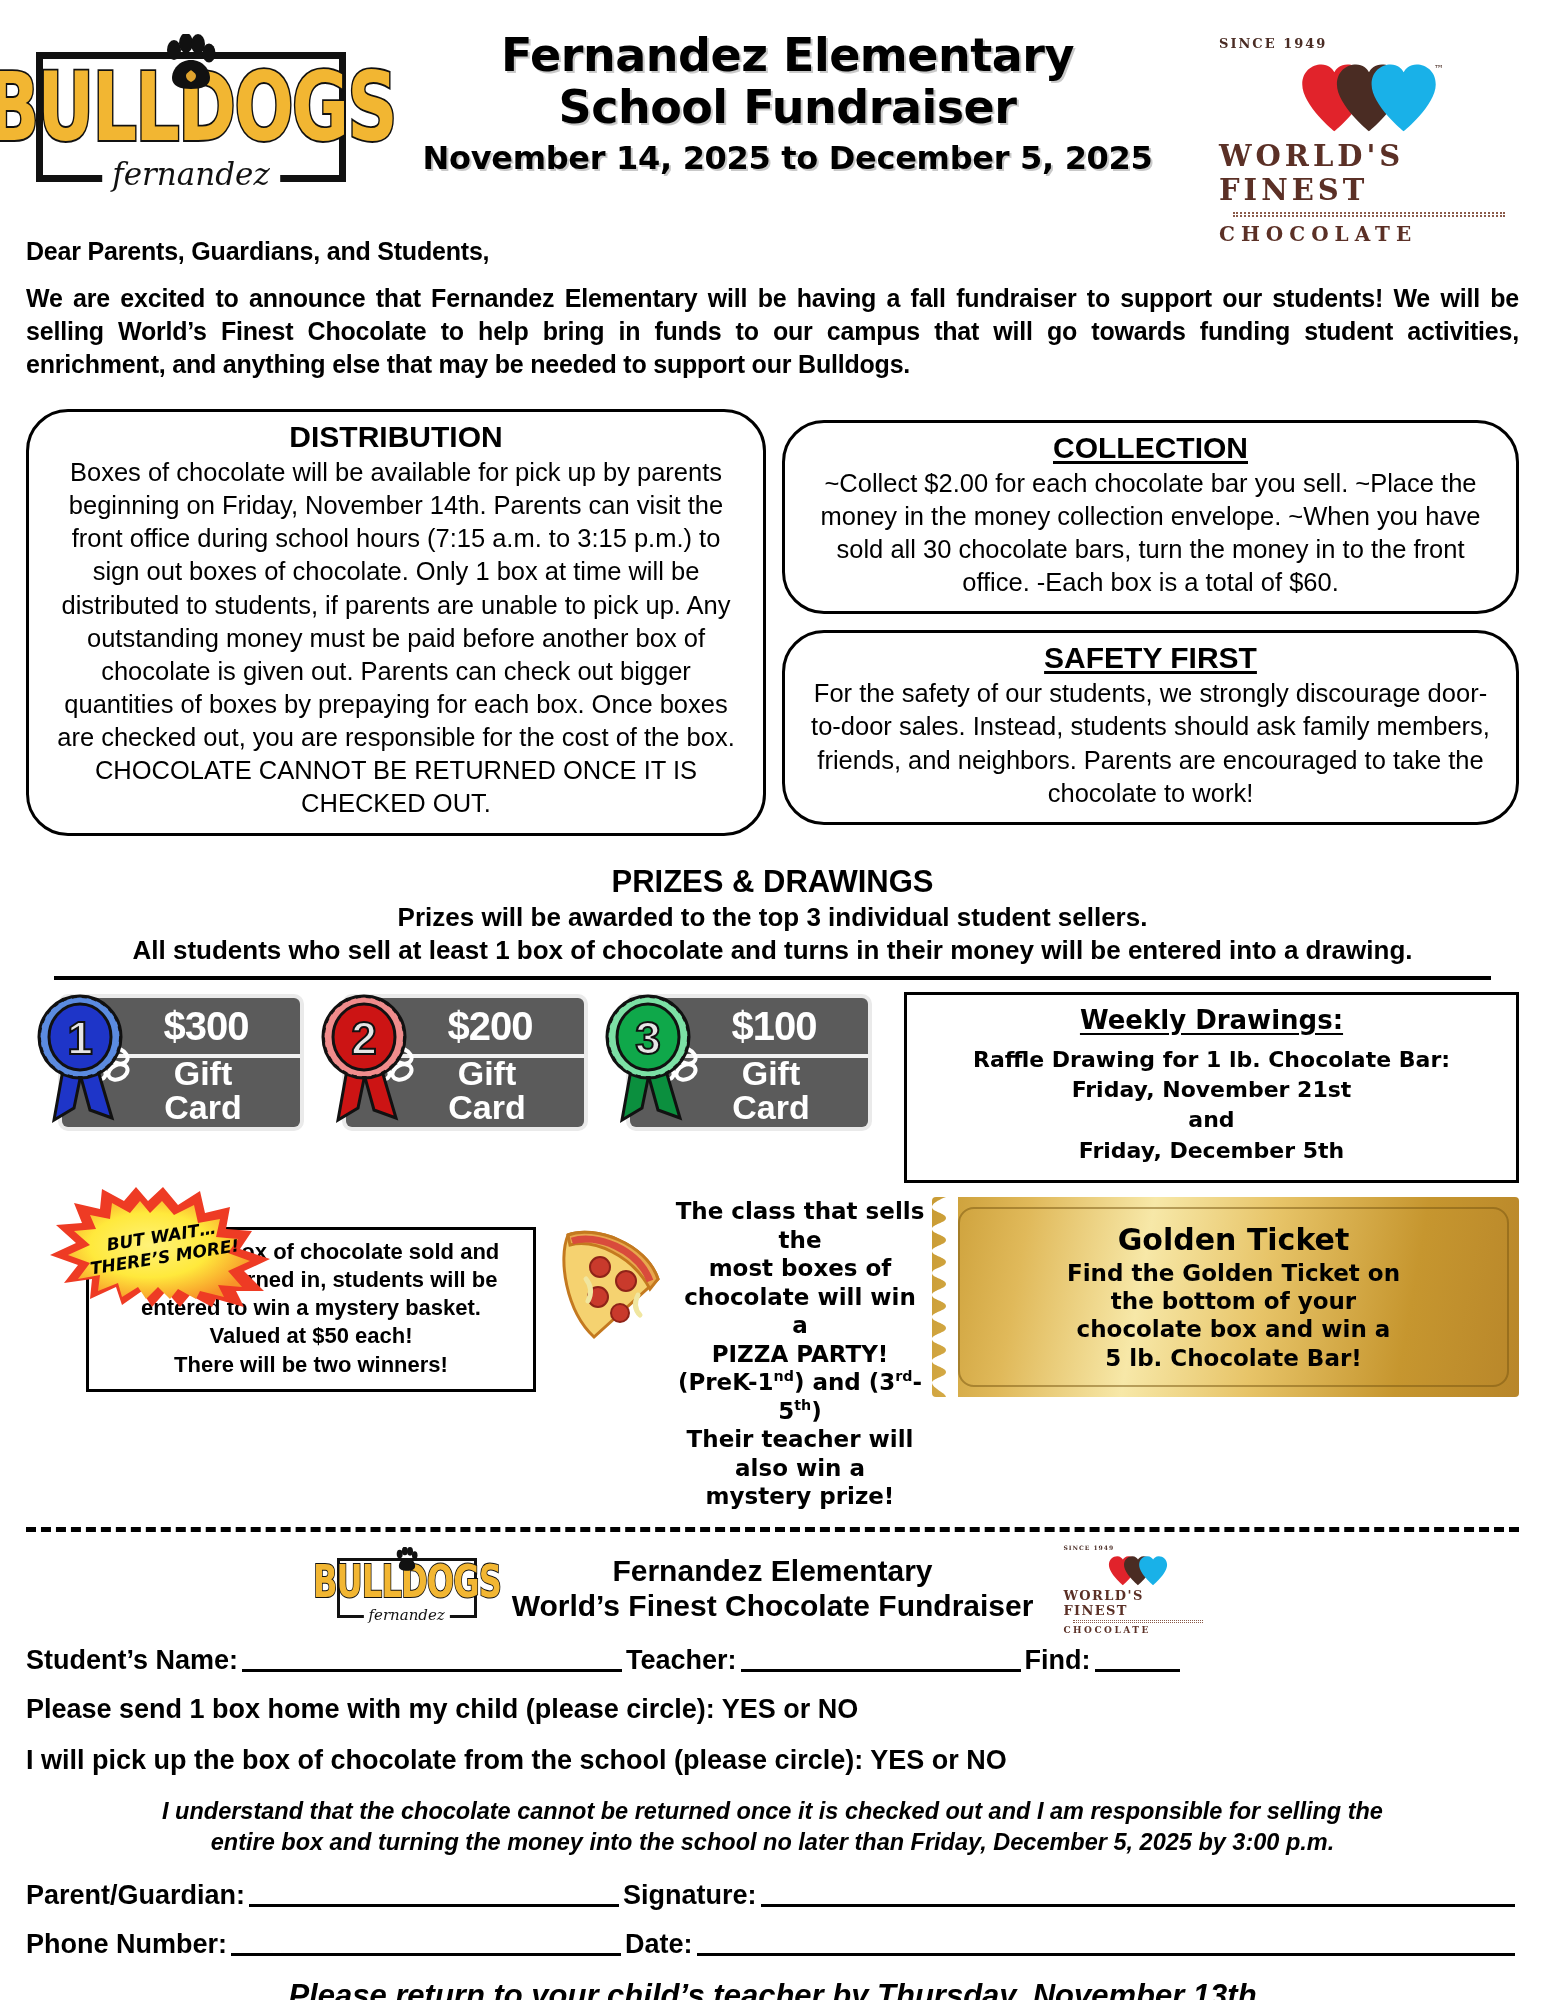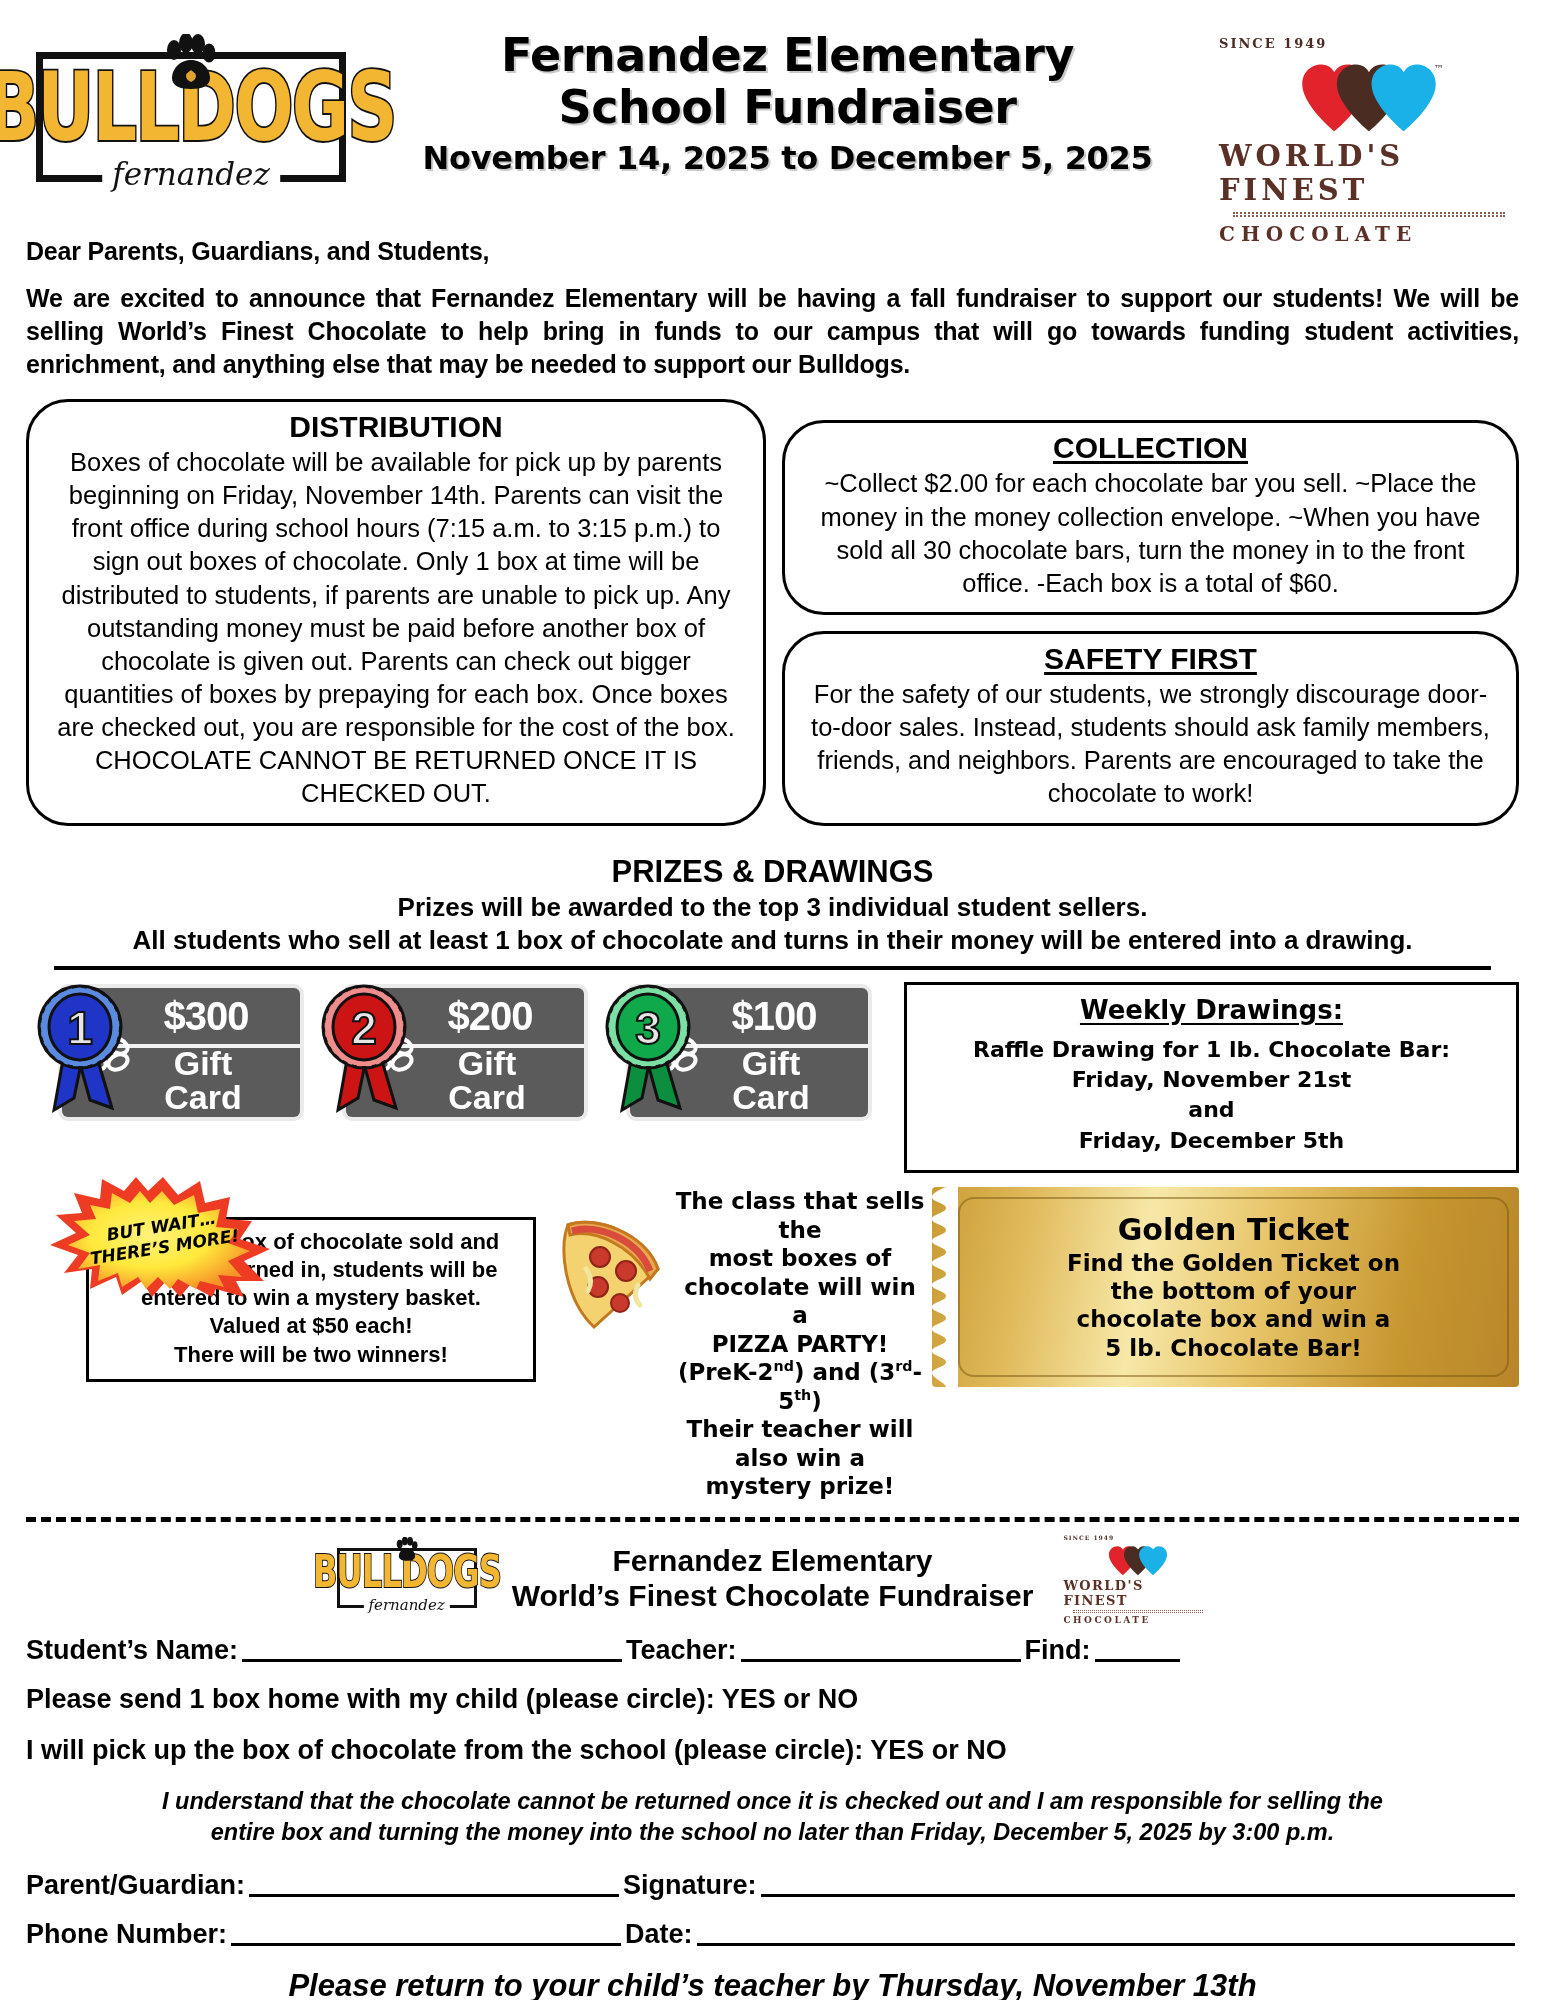--- a/index.html
+++ b/index.html
@@ -81,21 +81,21 @@
   .letter .salutation {
     font-family: "Liberation Sans", sans-serif; font-weight: bold;
     font-size: 25px; margin-bottom: 16px; letter-spacing: -0.2px;
   }
   .letter .body {
     font-family: "Liberation Sans", sans-serif; font-weight: bold;
     font-size: 25px; line-height: 1.32; text-align: justify; letter-spacing: -0.2px;
   }
 
   
-  .boxes { display: flex; gap: 16px; margin-top: 18px; align-items: flex-end; }
+  .boxes { display: flex; gap: 16px; margin-top: 28px; align-items: center; }
   .rbox {
     border: 3px solid #000; border-radius: 42px; padding: 8px 18px 12px 18px;
     text-align: center; background: #fff;
   }
   .col-left { flex: 0 0 740px; }
   .col-right { flex: 1 1 auto; display: flex; flex-direction: column; gap: 16px; }
   .rbox h3 {
     font-family: "Liberation Sans", sans-serif; font-weight: bold;
     font-size: 30px; margin-bottom: 2px;
   }
@@ -407,21 +407,21 @@
         <circle cx="44" cy="78" r="10" fill="#C93A2C" stroke="#8E2318" stroke-width="2"></circle>
         <circle cx="66" cy="94" r="9" fill="#C93A2C" stroke="#8E2318" stroke-width="2"></circle>
         <path d="M32 60 q8 10 2 22" fill="none" stroke="#F0E6A0" stroke-width="5" stroke-linecap="round"></path>
         <path d="M84 76 q-6 12 2 20" fill="none" stroke="#F0E6A0" stroke-width="5" stroke-linecap="round"></path>
       </svg>
       <div class="pizza-text">
         <div>The class that sells the</div>
         <div>most boxes of</div>
         <div>chocolate will win a</div>
         <div>PIZZA PARTY!</div>
-        <div><span>(PreK-2</span><sup>nd</sup><span>) and (3</span><sup>rd</sup><span>-5</span><sup>th</sup><span>)</span></div>
+        <div><span>(PreK-1</span><sup>nd</sup><span>) and (3</span><sup>rd</sup><span>-5</span><sup>th</sup><span>)</span></div>
         <div>Their teacher will also win a</div>
         <div>mystery prize!</div>
       </div>
     </div>
 
     <div class="ticket-wrap">
       <div class="ticket">
         <svg class="scallop" viewBox="0 0 26 200" preserveAspectRatio="none">
           <path d="M26 0 H14 C14 0 0 5 0 10 C0 15 14 16 14 21 C14 26 0 27 0 32 C0 37 14 38 14 43 C14 48 0 49 0 54 C0 59 14 60 14 65 C14 70 0 71 0 76 C0 81 14 82 14 87 C14 92 0 93 0 98 C0 103 14 104 14 109 C14 114 0 115 0 120 C0 125 14 126 14 131 C14 136 0 137 0 142 C0 147 14 148 14 153 C14 158 0 159 0 164 C0 169 14 170 14 175 C14 180 0 181 0 186 C0 191 14 196 14 200 H26 Z" fill="#ffffff"></path>
         </svg>

